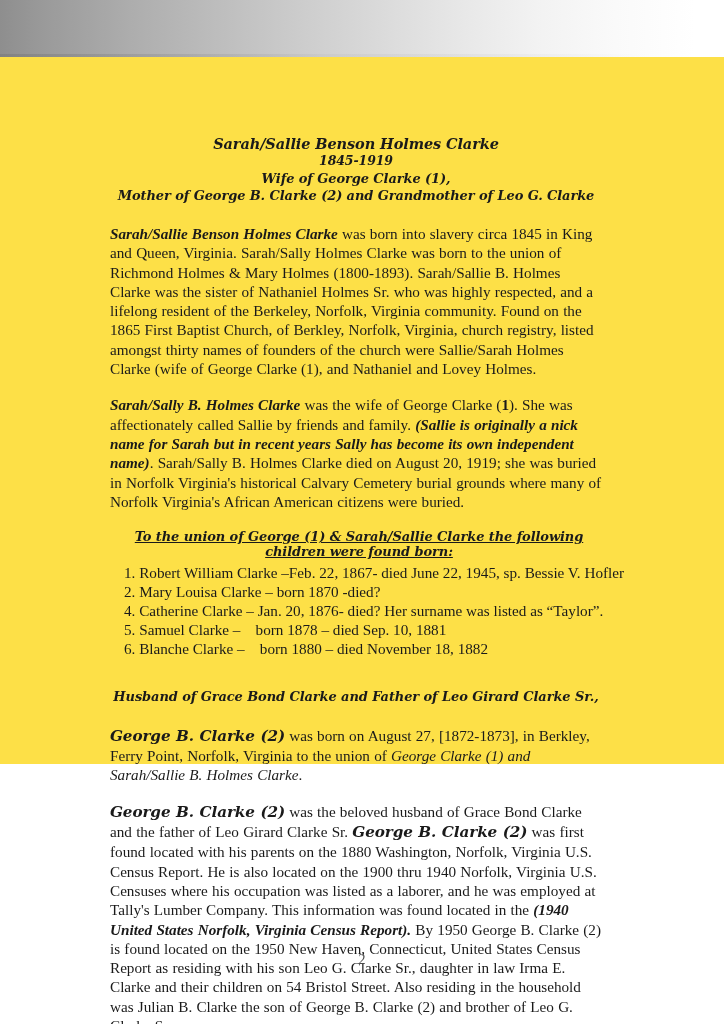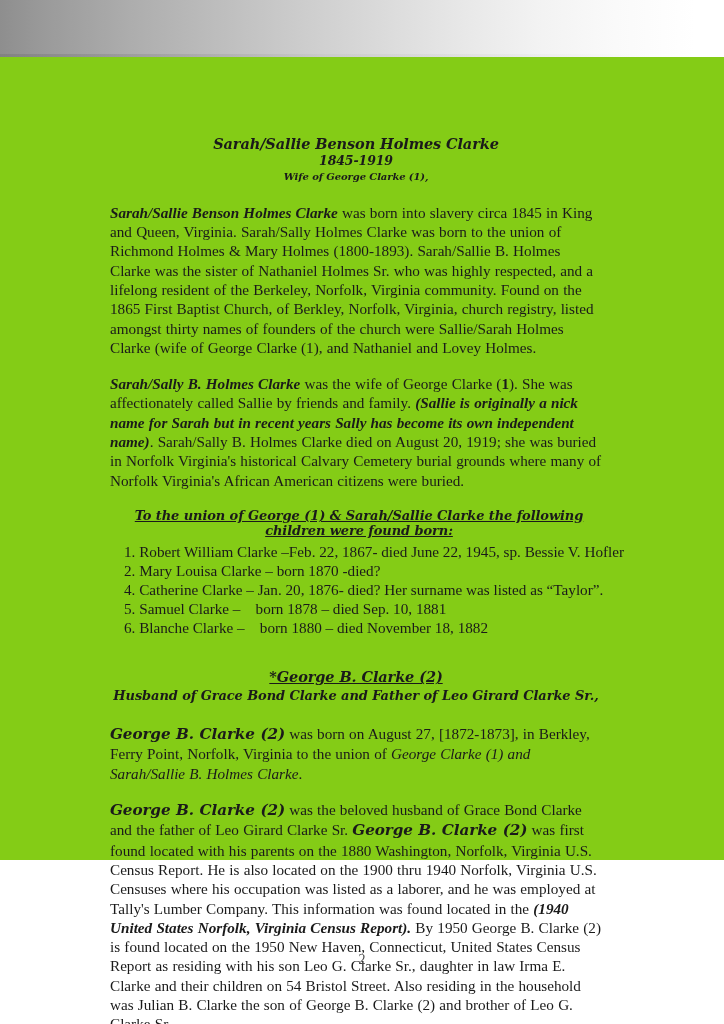--- a/index.html
+++ b/index.html
@@ -45,22 +45,22 @@
     width: 100%;
     height: 3px;
     background: linear-gradient(to right, rgba(120,120,120,.55) 0%, rgba(190,190,190,.3) 45%, rgba(255,255,255,0) 90%);
   }
 
   #page {
     position: absolute;
     top: 0;
     left: 0;
     width: 724px;
-    height: 860px;
-    background: #84cc16;
+    height: 764px;
+    background: #fde047;
   }
 
   .content {
     position: absolute;
     left: 110px;
     top: 134px;
     width: 492px;
   }
 
   
@@ -75,21 +75,21 @@
     text-align: center;
     line-height: 1.32;
   }
   .hdr-name {
     font-size: 14.5px;
   }
   .hdr-dates {
     font-size: 12.5px;
   }
   .hdr-rel {
-    font-size: 10px;
+    font-size: 13px;
   }
 
   p.body-par {
     font-size: 15.2px;
     line-height: 1.27;
     margin: 0;
     text-align: left;
     word-spacing: 0.4px;
   }
   .gap-1 { height: 20px; }
@@ -158,20 +158,21 @@
 <div id="page">
 
   <div id="scan-shadow"></div>
 
   <div class="content">
 
     <div class="hdr-block">
       <div class="script hdr-name">Sarah/Sallie Benson Holmes Clarke</div>
       <div class="script hdr-dates">1845-1919</div>
       <div class="script hdr-rel">Wife of George Clarke (1),</div>
+      <div class="script hdr-rel">Mother of George B. Clarke (2) and Grandmother of Leo G. Clarke</div>
     </div>
 
     <div class="gap-1"></div>
 
     <p class="body-par"><b class="bi">Sarah/Sallie Benson Holmes Clarke</b><span> was born into slavery circa 1845 in King and Queen, Virginia.  Sarah/Sally Holmes Clarke was born to the union of Richmond Holmes &amp; Mary Holmes (1800-1893).  Sarah/Sallie B. Holmes Clarke was the sister of Nathaniel Holmes Sr. who was highly respected, and a lifelong resident of the Berkeley, Norfolk, Virginia community.  Found on the 1865 First Baptist Church, of Berkley, Norfolk, Virginia, church registry, listed amongst thirty names of founders of the church were Sallie/Sarah Holmes Clarke (wife of George Clarke (1), and Nathaniel and Lovey Holmes.</span></p>
 
     <div class="gap-2"></div>
 
     <p class="body-par"><b class="bi">Sarah/Sally B.  Holmes Clarke</b><span> was the wife of George Clarke (</span><b>1</b><span>).  She was affectionately called Sallie by friends and family.  </span><b class="bi">(Sallie is originally a nick name for Sarah but in recent years Sally has become its own independent name)</b><span>. Sarah/Sally B.  Holmes Clarke died on August 20, 1919; she was buried in Norfolk Virginia's historical Calvary Cemetery burial grounds where many of Norfolk Virginia's African American citizens were buried.</span></p>
 
@@ -183,21 +184,20 @@
       <li>1. Robert William Clarke –Feb. 22, 1867- died June 22, 1945, sp. Bessie V. Hofler</li>
       <li>2. Mary Louisa Clarke – born 1870 -died?</li>
       <li>4. Catherine Clarke – Jan. 20, 1876- died? Her surname was listed as “Taylor”.</li>
       <li>5. Samuel Clarke –    born 1878 – died Sep. 10, 1881</li>
       <li>6. Blanche Clarke –    born 1880 – died November 18, 1882</li>
     </ol>
 
     <div class="gap-4"></div>
 
     <div class="sec2">
-      <div class="script t1">*George B. Clarke (2)</div>
       <div class="script t3">Husband of Grace Bond Clarke and Father of Leo Girard Clarke Sr.,</div>
     </div>
 
     <div class="gap-5"></div>
 
     <p class="body-par"><b class="script">George B. Clarke (2)</b><span> was born on August 27, [1872-1873], in Berkley, Ferry Point, Norfolk, Virginia to the union of </span><i class="it">George Clarke (1) and Sarah/Sallie B. Holmes Clarke</i><span>.</span></p>
 
     <div class="gap-6"></div>
 
     <p class="body-par"><b class="script">George B. Clarke (2)</b><span> was the beloved husband of Grace Bond Clarke and the father of Leo Girard Clarke Sr.  </span><b class="script">George B. Clarke (2)</b><span> was first found located with his parents on the 1880 Washington, Norfolk, Virginia U.S. Census Report.  He is also located on the 1900 thru 1940 Norfolk, Virginia U.S. Censuses where his occupation was listed as a laborer, and he was employed at Tally's Lumber Company. This information was found located in the </span><b class="bi">(1940 United States Norfolk, Virginia Census Report).</b><span>   By 1950 George B. Clarke (2) is found located on the 1950 New Haven, Connecticut, United States Census Report as residing with his son Leo G. Clarke Sr., daughter in law Irma E. Clarke and their children on 54 Bristol Street.  Also residing in the household was Julian B. Clarke the son of George B.  Clarke (2) and brother of Leo G. Clarke Sr. </span></p>

